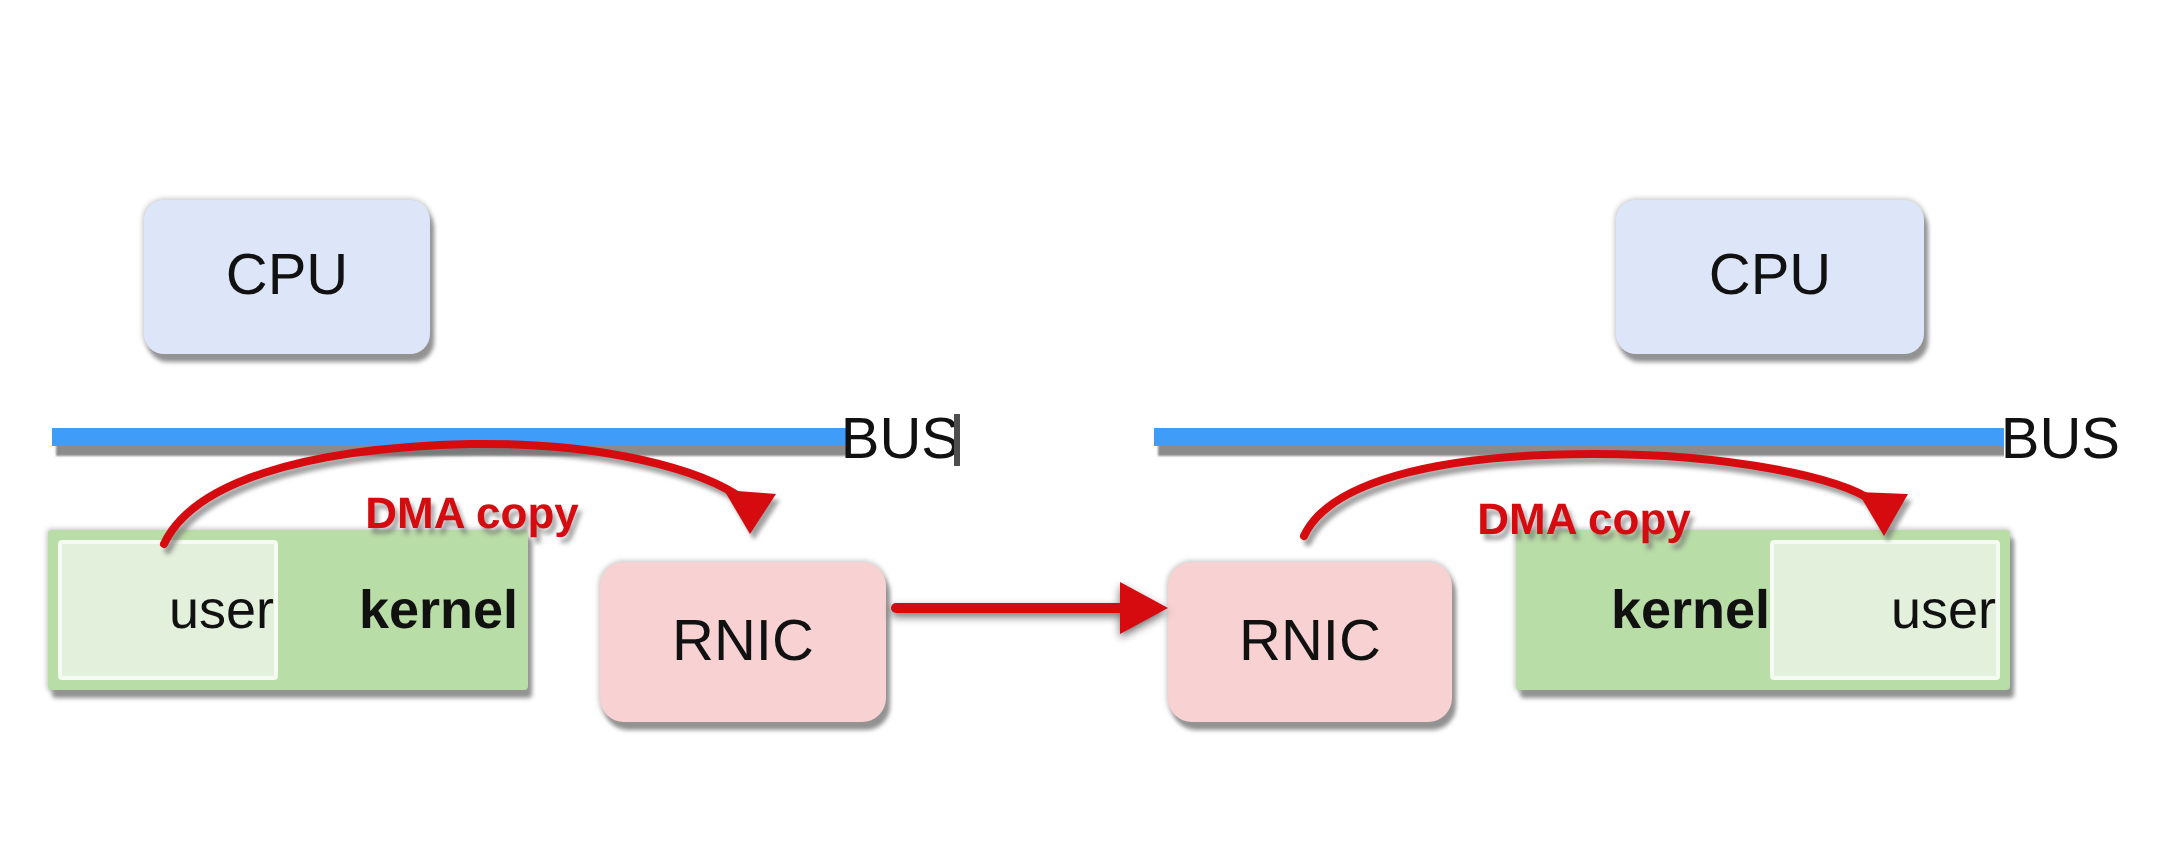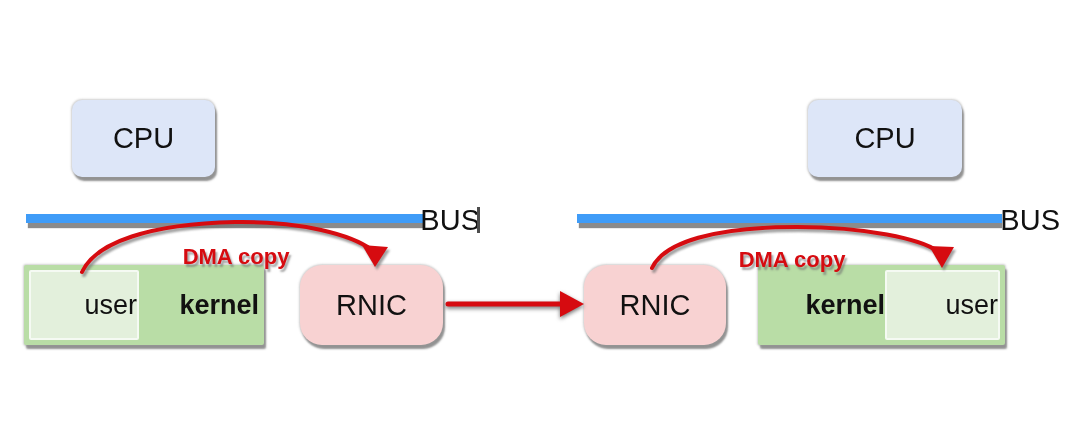--- a/index.html
+++ b/index.html
@@ -64,22 +64,23 @@
   }
   .mem-sub.user {
     background: var(--memory-green-light, #e3f0dc);
     border: 2px solid rgba(255,255,255,0.65);
     border-radius: 2px;
     box-sizing: border-box;
   }
   .mem-sub.kernel { flex: 1; font-weight: bold; }
   .rnic-box {
     background: var(--rnic-pink, #f8d2d2);
-    border-radius: 22px;
+    border-radius: 12px;
     font-size: 29px;
+    margin-top: 16px;
   }
   .overlay {
     position: absolute;
     left: 0; top: 0;
     width: 1080px;
     height: 433px;
     pointer-events: none;
   }
   .arc-group { filter: drop-shadow(2px 3px 1px rgba(110,110,110,0.65)); }
   .mid-group { filter: drop-shadow(0px 2px 2px rgba(90,90,90,0.85)); }

